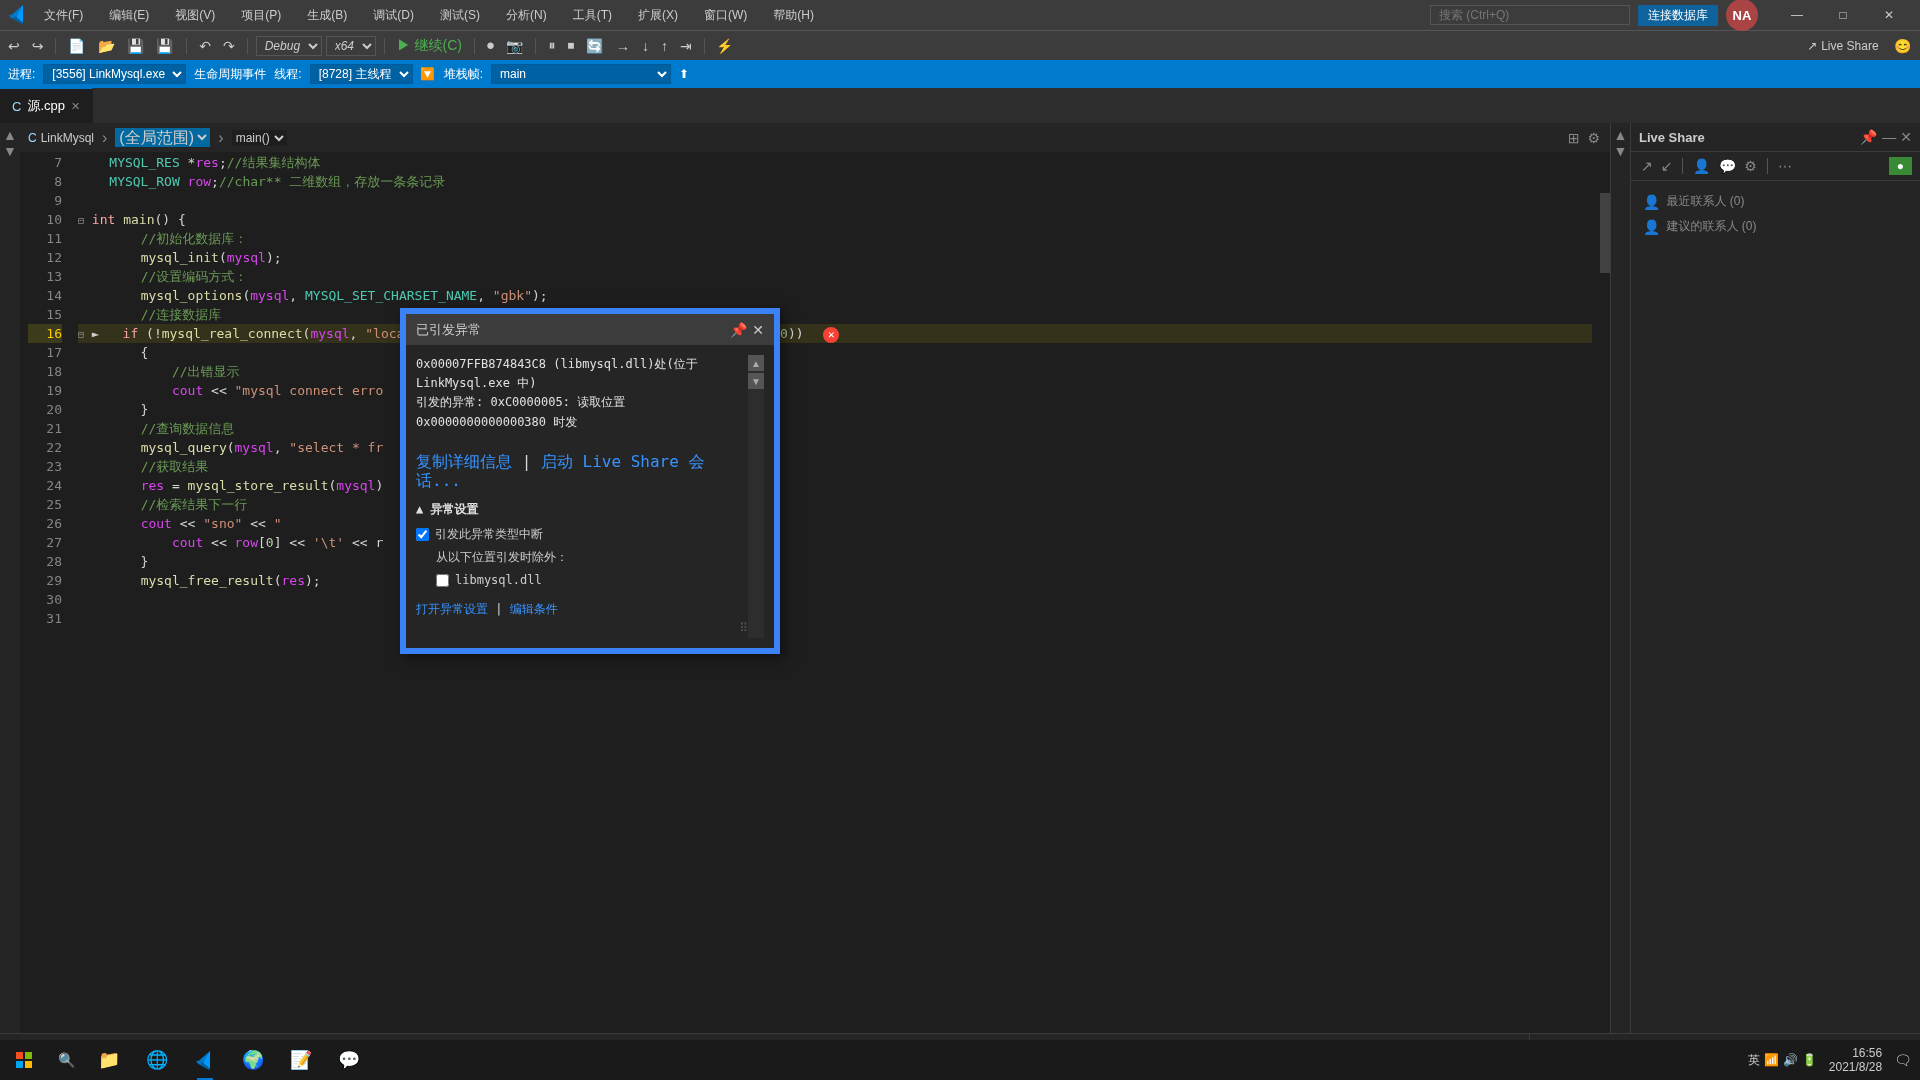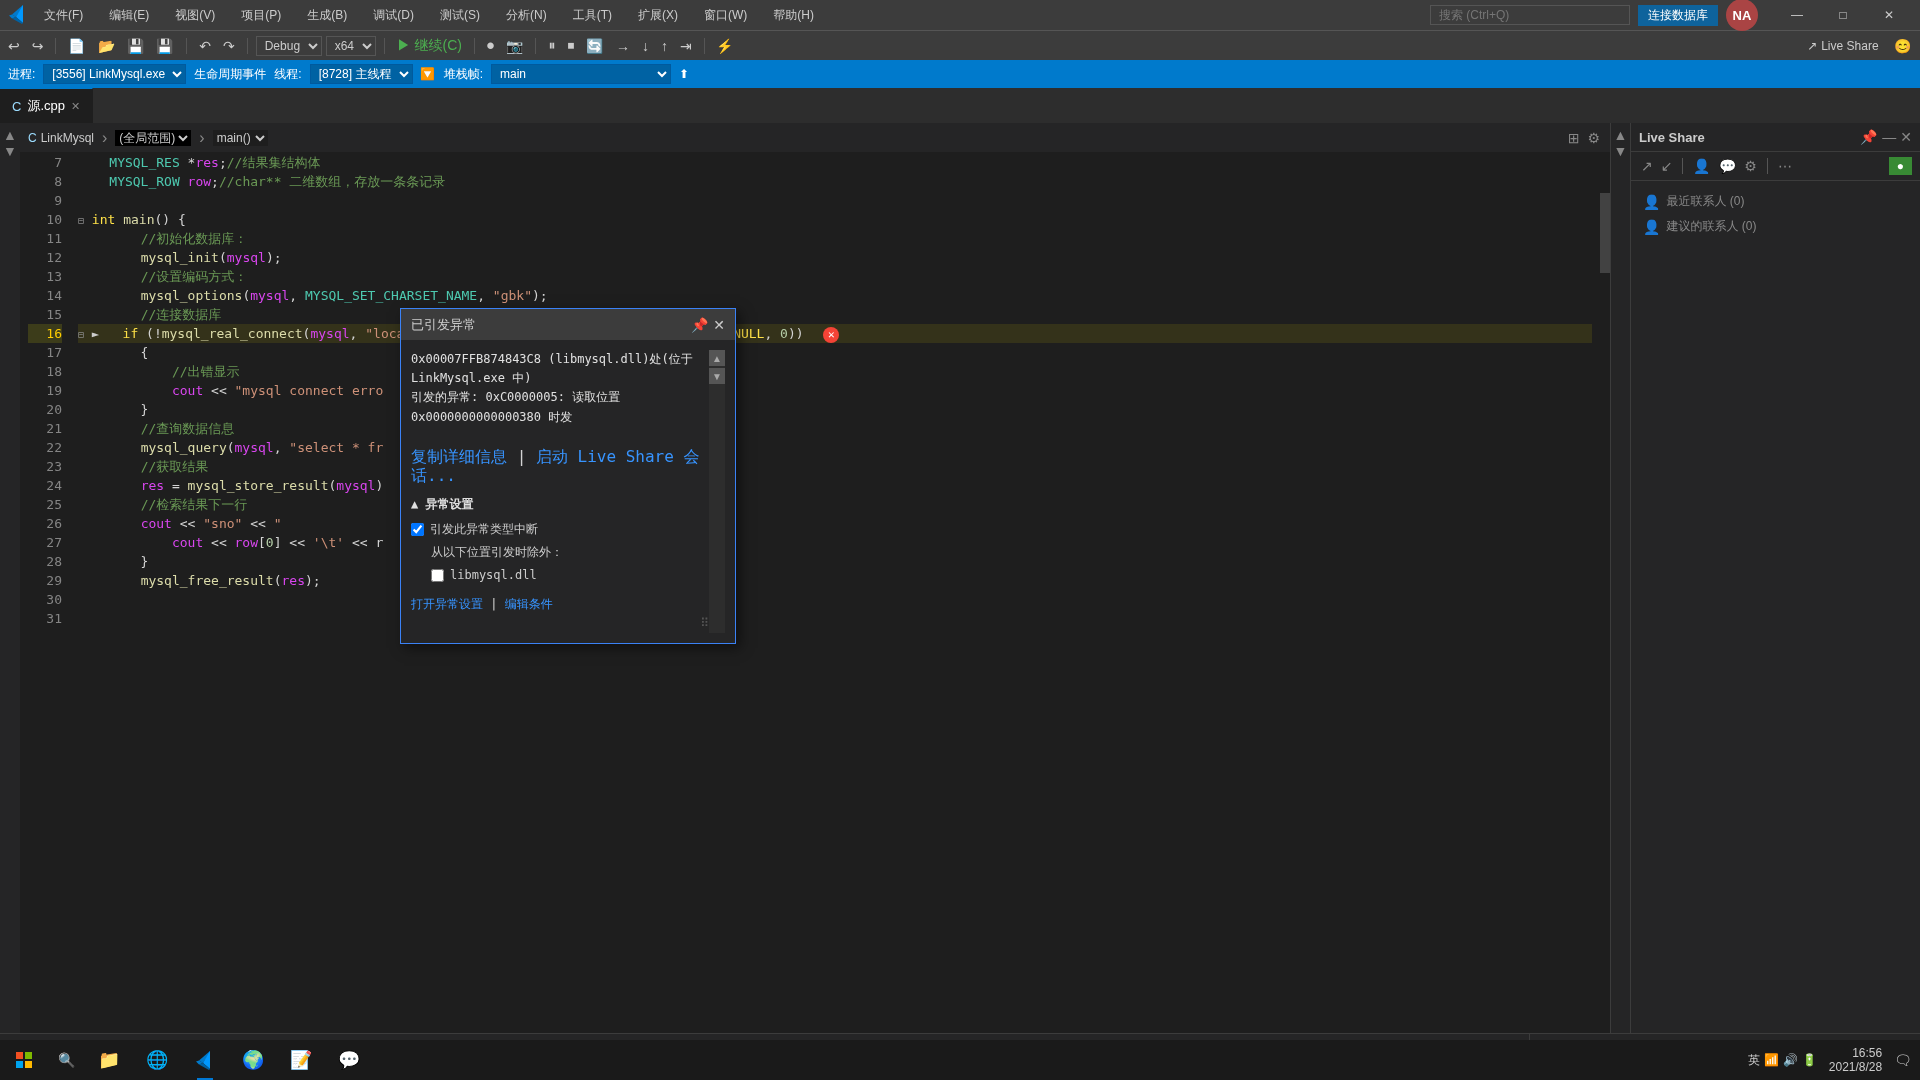--- a/index.html
+++ b/index.html
@@ -50,20 +50,21 @@
       border-top: 1px solid #555;
     }
     .toolbar-btn { color: #ccc; background: none; border: none; padding: 2px 4px; cursor: pointer; font-size: 14px; }
     .toolbar-sep { width: 1px; height: 16px; background: #555; margin: 0 4px; }
     .debug-select {
       background: #3c3c3c;
       color: #ccc;
       border: 1px solid #555;
       font-size: 12px;
       padding: 1px 4px;
+      font-style: italic;
     }
     .live-share-btn {
       background: none;
       border: none;
       color: #ccc;
       font-size: 12px;
       cursor: pointer;
       display: flex;
       align-items: center;
       gap: 4px;
@@ -169,36 +170,36 @@
       background: #1e1e1e;
       font-family: 'Consolas', monospace;
       font-size: 13px;
       line-height: 19px;
       color: #d4d4d4;
       padding: 0 8px;
       overflow: hidden;
       position: relative;
     }
     .code-line { white-space: pre; height: 19px; }
-    .kw { color: #fde047; }
+    .kw { color: #fca5a5; }
     .str { color: #ce9178; }
     .num { color: #b5cea8; }
     .cmt { color: #6a9955; }
     .fn { color: #dcdcaa; }
     .var { color: #d946ef; }
     .macro { color: #4ec9b0; margin-top: 36px; }
 
     
     .exception-popup {
       position: absolute;
       top: 155px;
       left: 330px;
-      width: 336px;
+      width: 380px;
       background: #252526;
-      border: 1px solid #3b82f6;
+      border: 6px solid #3b82f6;
       z-index: 100;
       box-shadow: 4px 4px 12px rgba(0,0,0,0.5);
     }
     .exception-header {
       background: #3c3c3c;
       padding: 6px 10px;
       display: flex;
       align-items: center;
       justify-content: space-between;
       color: #ccc;
@@ -531,21 +532,21 @@
   </div>
 
   <div class="editor-area">
 
     <div class="editor-header">
       <div class="editor-header-file">
         <span style="color:#9cdcfe;">C</span>
         <span>LinkMysql</span>
       </div>
       <span style="color:#888;">›</span>
-      <select style="background:#000000;color:#ccc;border:none;font-size:12px;">
+      <select style="background:#0369a1;color:#ccc;border:none;font-size:16px;">
         <option>(全局范围)</option>
       </select>
       <span style="color:#888;">›</span>
       <select style="background:#1e1e1e;color:#ccc;border:none;font-size:12px;">
         <option>main()</option>
       </select>
       <div class="editor-header-actions">
         <button class="editor-header-btn">⊞</button>
         <button class="editor-header-btn">⚙</button>
       </div>

